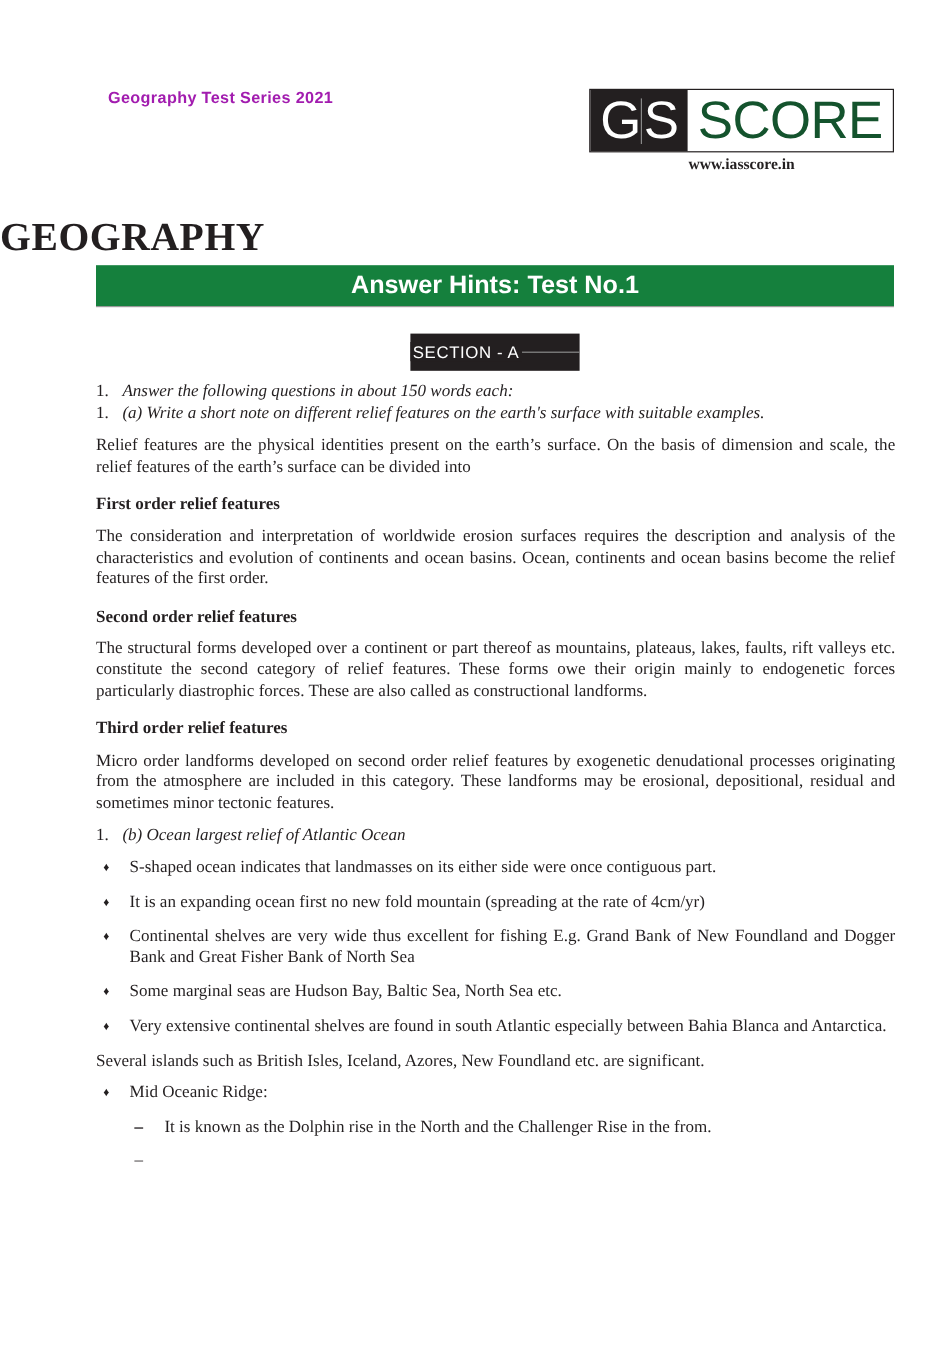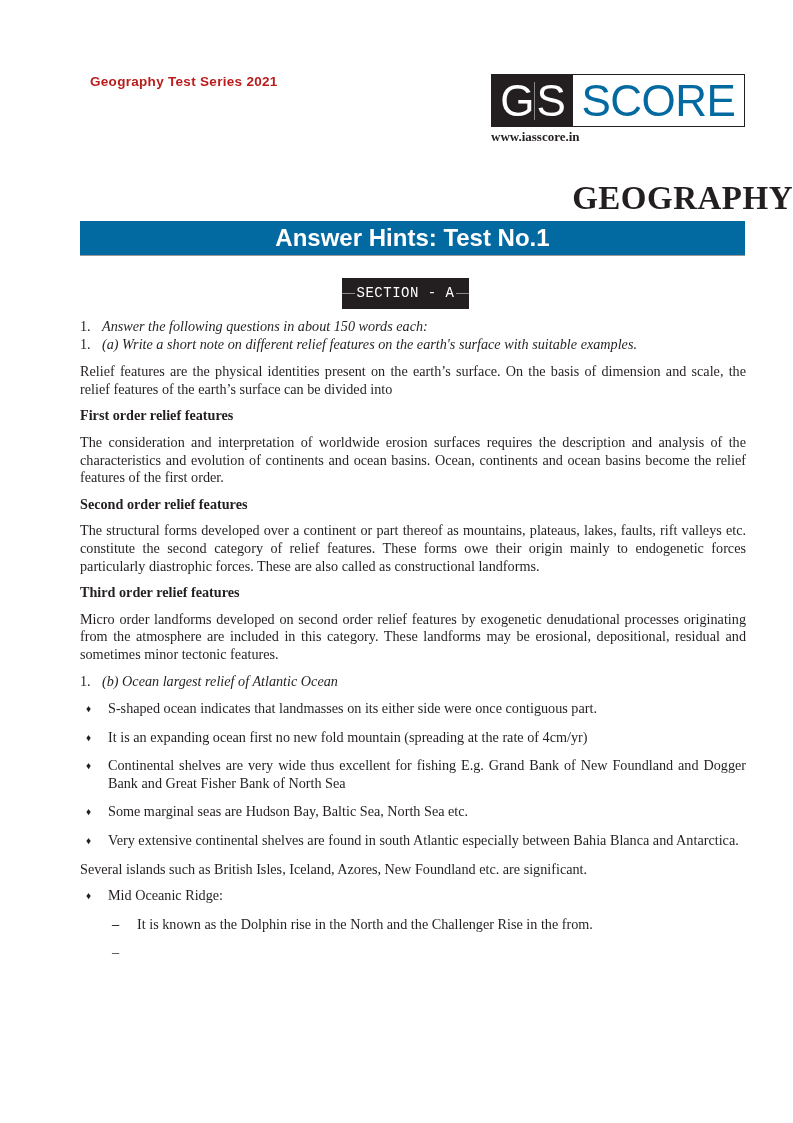--- a/index.html
+++ b/index.html
@@ -1,40 +1,40 @@
 <!DOCTYPE html>
 <html><head>
 <meta charset="utf-8">
 <style>
   html, body { margin:0; padding:0; background:#ffffff; }
   body { width:793px; height:1123px; position:relative; overflow:hidden; color:#231f20; font-family:"Liberation Serif", serif; }
   .page { position:absolute; left:0; top:0; width:793px; height:1123px; }
 
-  .series-title { position:absolute; left:90px; top:74px; font-family:"Liberation Sans", sans-serif; font-weight:bold; font-size:13.5px; letter-spacing:0.3px; color:#b91c1c; }
+  .series-title { position:absolute; left:90px; top:74px; font-family:"Liberation Sans", sans-serif; font-weight:bold; font-size:13.5px; letter-spacing:0.3px; color:#a21caf; }
 
   .logo { position:absolute; left:491px; top:74px; width:254px; height:53px; border:1px solid #231f20; box-sizing:border-box; display:flex; }
   .logo-gs { background:#231f20; color:#fff; width:81px; height:100%; display:flex; align-items:center; justify-content:center; font-family:"Liberation Sans", sans-serif; font-size:44px; letter-spacing:-1px; line-height:1; }
   .logo-gs span { display:inline-block; }
   .logo-gs .sep { width:1px; height:38px; background:#888; margin:0 1px; }
-  .logo-score { flex:1; display:flex; align-items:center; justify-content:center; font-family:"Liberation Sans", sans-serif; font-size:44px; letter-spacing:-0.5px; color:#0369a1; line-height:1; }
-  .site-url { position:absolute; left:491px; width:254px; top:129px; text-align:left; font-family:"Liberation Serif", serif; font-size:13px; font-weight:bold; color:#231f20; }
+  .logo-score { flex:1; display:flex; align-items:center; justify-content:center; font-family:"Liberation Sans", sans-serif; font-size:44px; letter-spacing:-0.5px; color:#14532d; line-height:1; }
+  .site-url { position:absolute; left:491px; width:254px; top:129px; text-align:center; font-family:"Liberation Serif", serif; font-size:13px; font-weight:bold; color:#231f20; }
 
-  .main-title { position:absolute; left:0; width:793px; top:180px; text-align:right; font-family:"Liberation Serif", serif; font-size:33px; font-weight:bold; letter-spacing:0.5px; color:#231f20; }
-  .banner { position:absolute; left:80px; top:221px; width:665px; height:34px; background:#0369a1; color:#fff; text-align:center; font-family:"Liberation Sans", sans-serif; font-weight:bold; font-size:24px; line-height:34px; box-shadow:0 1px 0 #999; }
+  .main-title { position:absolute; left:0; width:793px; top:180px; text-align:left; font-family:"Liberation Serif", serif; font-size:33px; font-weight:bold; letter-spacing:0.5px; color:#231f20; }
+  .banner { position:absolute; left:80px; top:221px; width:665px; height:34px; background:#15803d; color:#fff; text-align:center; font-family:"Liberation Sans", sans-serif; font-weight:bold; font-size:21px; line-height:34px; box-shadow:0 1px 0 #999; }
 
-  .section-box { position:absolute; left:342px; top:278px; width:127px; height:31px; background:#231f20; color:#fff; text-align:center; font-family:Liberation Mono, monospace; font-size:14px; line-height:31px; letter-spacing:0.5px; }
+  .section-box { position:absolute; left:342px; top:278px; width:141px; height:31px; background:#231f20; color:#fff; text-align:left; font-family:Liberation Sans, sans-serif; font-size:14px; line-height:31px; letter-spacing:0.5px; }
   .section-box .rule { position:absolute; left:0; right:0; top:15px; height:1px; background:#8a8a8a; }
   .section-box .txt { position:relative; background:#231f20; padding:0 2px; }
 
   .content { position:absolute; left:80px; width:666px; top:318px; font-family:"Liberation Serif", serif; font-size:14.2px; line-height:17.6px; color:#231f20; }
   .q { font-style:italic; font-weight:normal; margin:0 0 10px 0; }
   .q .num { display:inline-block; width:22px; font-style:normal; }
   .q.q-first { margin-bottom:0; }
   p { margin:0 0 9px 0; text-align:justify; }
-  .sub-head { font-weight:bold; margin:4px 0 9px 0; }
+  .sub-head { font-weight:bold; margin:14px 0 9px 0; }
   ul.bullets { list-style:none; margin:0 0 9px 0; padding:0; }
   ul.bullets li { position:relative; padding-left:28px; margin-bottom:11px; text-align:justify; }
   ul.bullets li .mark { position:absolute; left:6px; top:0; font-size:10px; }
   ul.dashes { list-style:none; margin:0; padding:0; }
   ul.dashes li { position:relative; padding-left:57px; margin-bottom:11px; }
   ul.dashes li .mark { position:absolute; left:32px; top:0; }
 </style>
 </head>
 <body>
 

